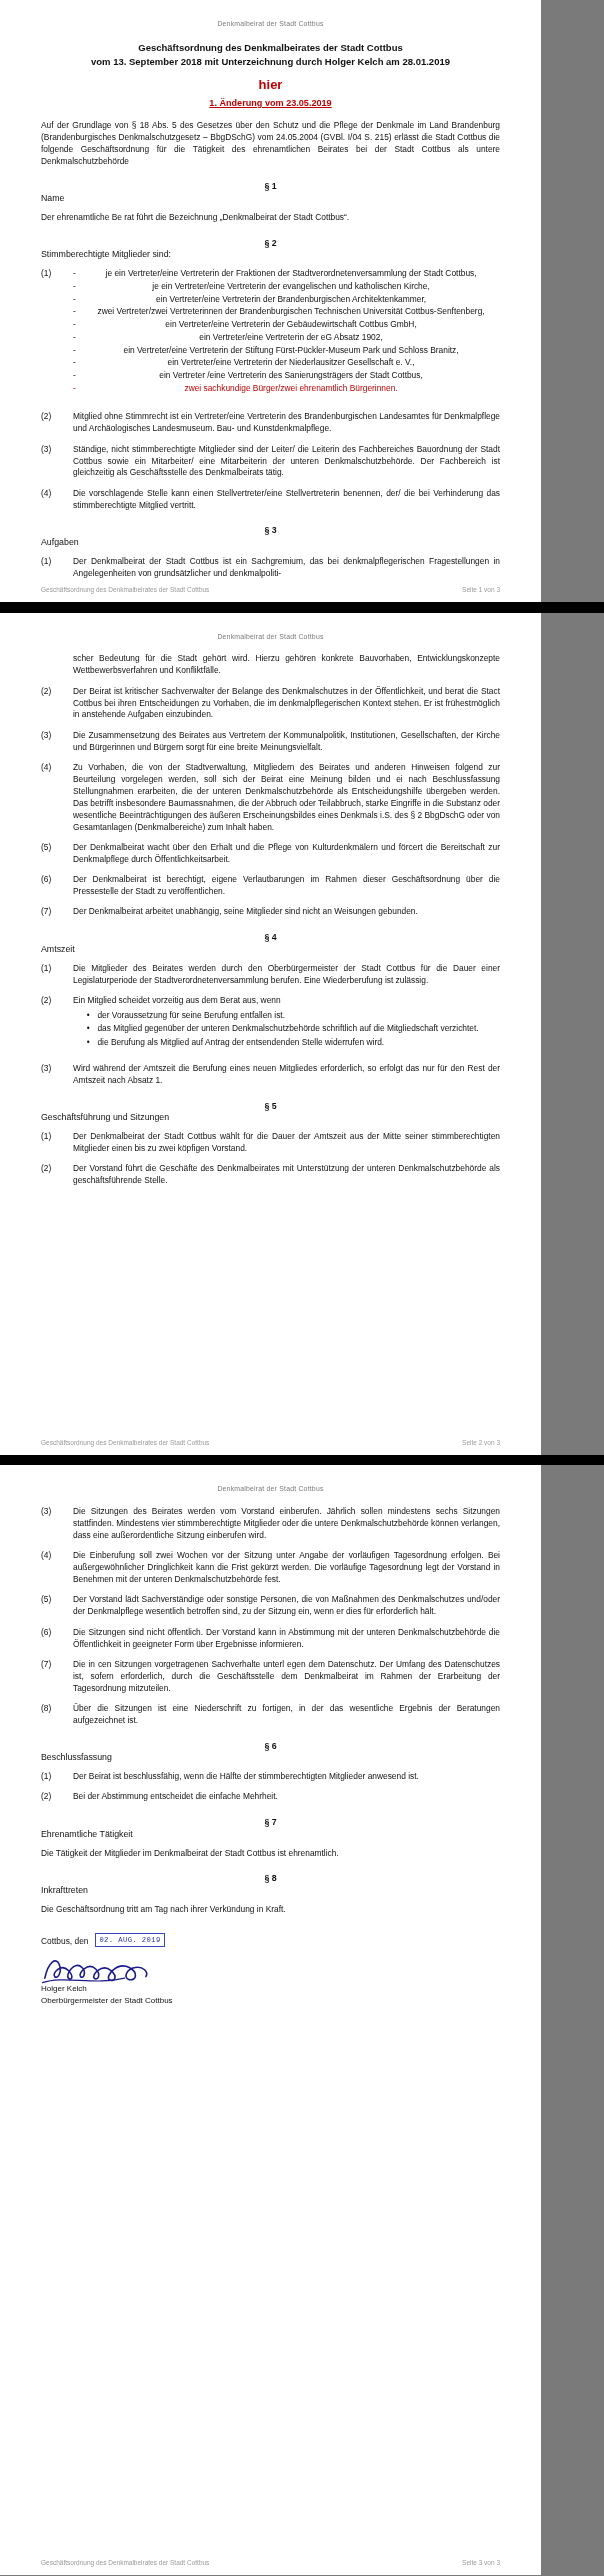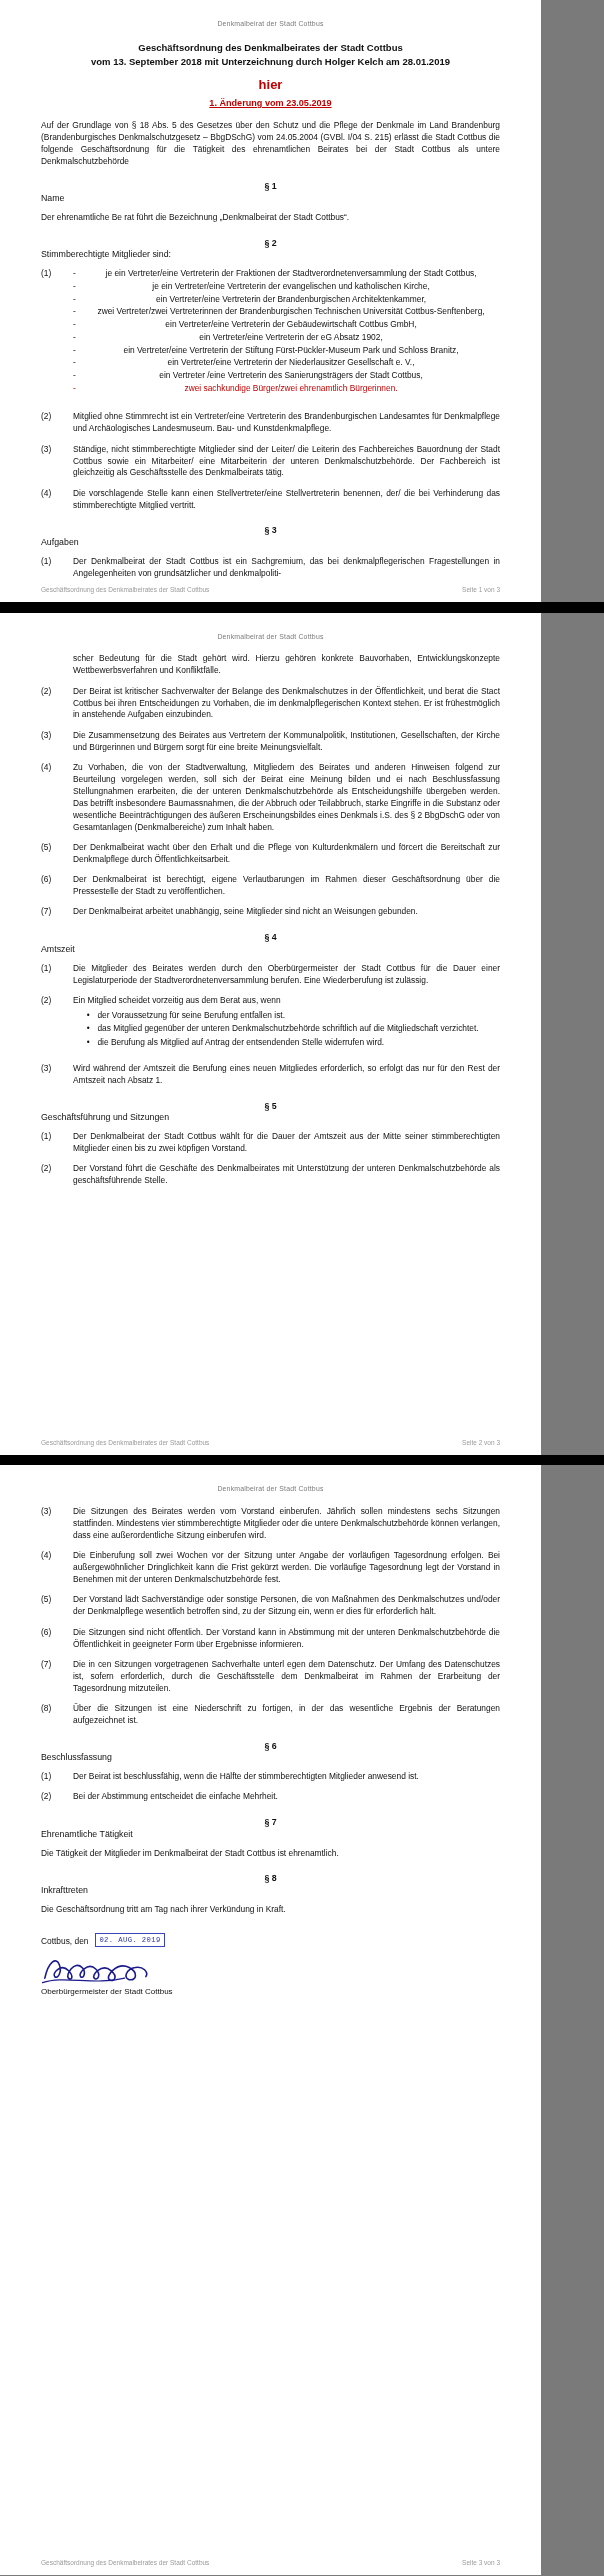--- a/index.html
+++ b/index.html
@@ -386,20 +386,21 @@
     <div class="sign-line">
       <span>Cottbus, den</span>
       <span class="date-stamp">02. AUG. 2019</span>
     </div>
     <div class="signature">
       <svg width="114" height="34" viewBox="0 0 150 44" xmlns="http://www.w3.org/2000/svg">
         <path d="M5 34 C 10 12, 20 6, 24 16 C 28 26, 22 36, 18 32 C 14 28, 26 14, 36 24 C 44 32, 40 38, 36 34 C 32 30, 44 10, 54 20 C 60 26, 56 36, 52 32 C 48 28, 62 12, 72 22 C 80 30, 74 38, 70 34 C 66 30, 80 14, 92 24 C 102 32, 96 40, 90 36 C 84 32, 100 12, 116 20 C 128 26, 126 38, 116 36 C 108 34, 112 22, 124 20 C 134 18, 142 26, 138 32" fill="none" stroke="#1a1a8c" stroke-width="2.1" stroke-linecap="round"></path>
         <path d="M2 40 C 30 30, 70 44, 110 34" fill="none" stroke="#1a1a8c" stroke-width="1.6" stroke-linecap="round"></path>
       </svg>
     </div>
+    <div class="sig-name">Holger Kelch</div>
     <div class="sig-role">Oberbürgermeister der Stadt Cottbus</div>
   </div>
 
   <div class="footer">
     <div class="fl">Geschäftsordnung des Denkmalbeirates der Stadt Cottbus</div>
     <div class="fr">Seite 3 von 3</div>
   </div>
 </div>
 
 

